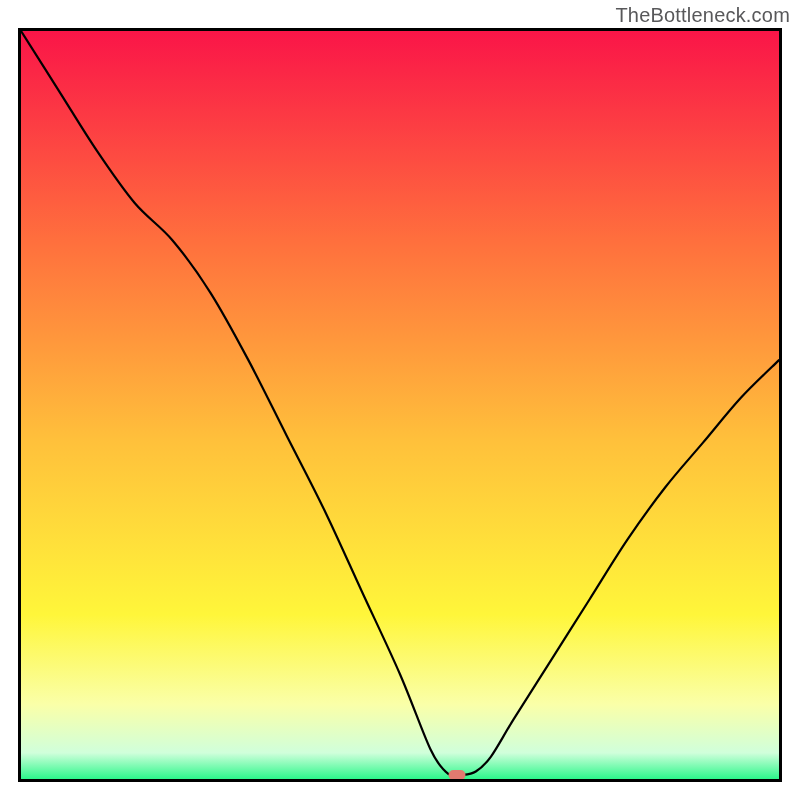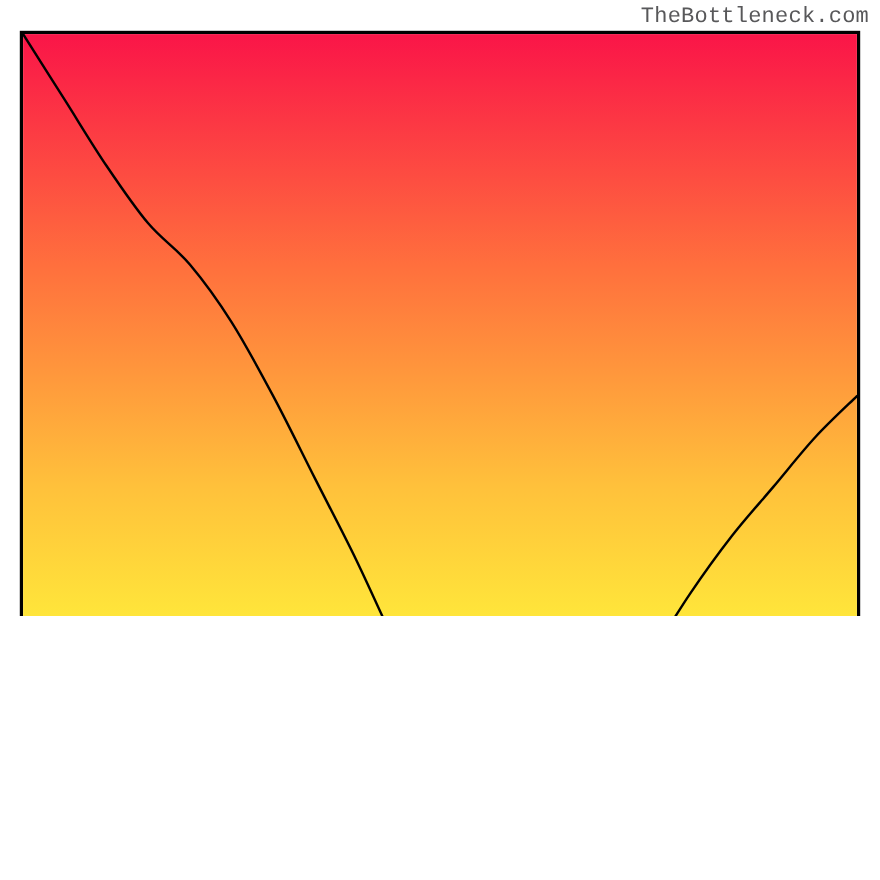--- a/index.html
+++ b/index.html
@@ -4,23 +4,22 @@
 <style>
   body {
     margin: 0;
     padding: 0;
     background: #ffffff;
     font-family: Arial, Helvetica, sans-serif;
   }
   .chart-container {
     position: relative;
     width: 800px;
-    height: 560px;
+    height: 800px;
     overflow: hidden;
-    font-family: Liberation Mono, monospace;
   }
   .attribution {
     position: absolute;
     top: 4px;
     right: 10px;
     color: #58585a;
     font-size: 20px;
     font-weight: 500;
     z-index: 10;
     letter-spacing: 0.2px;

